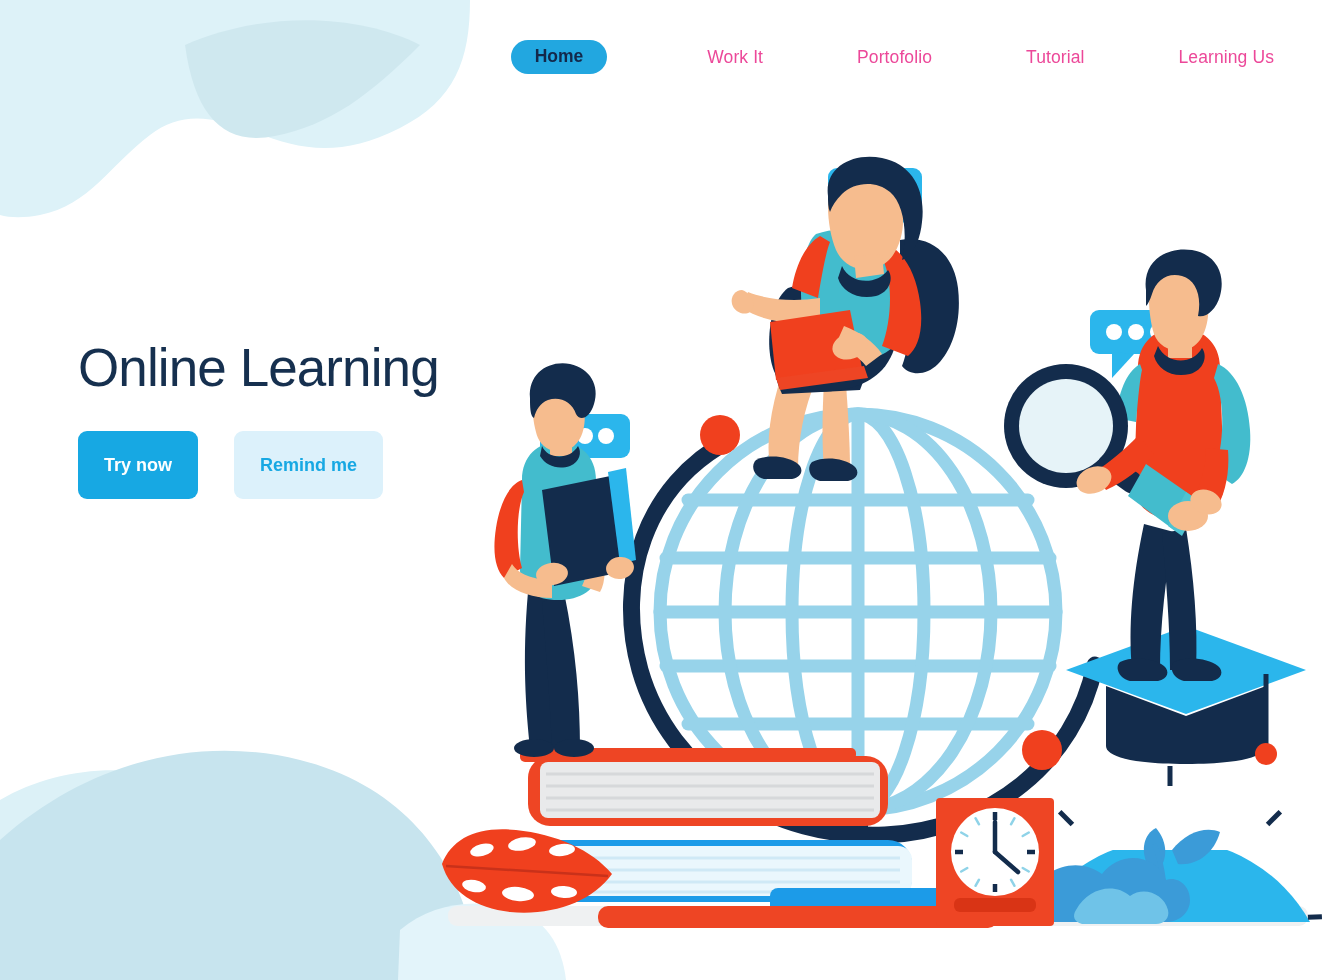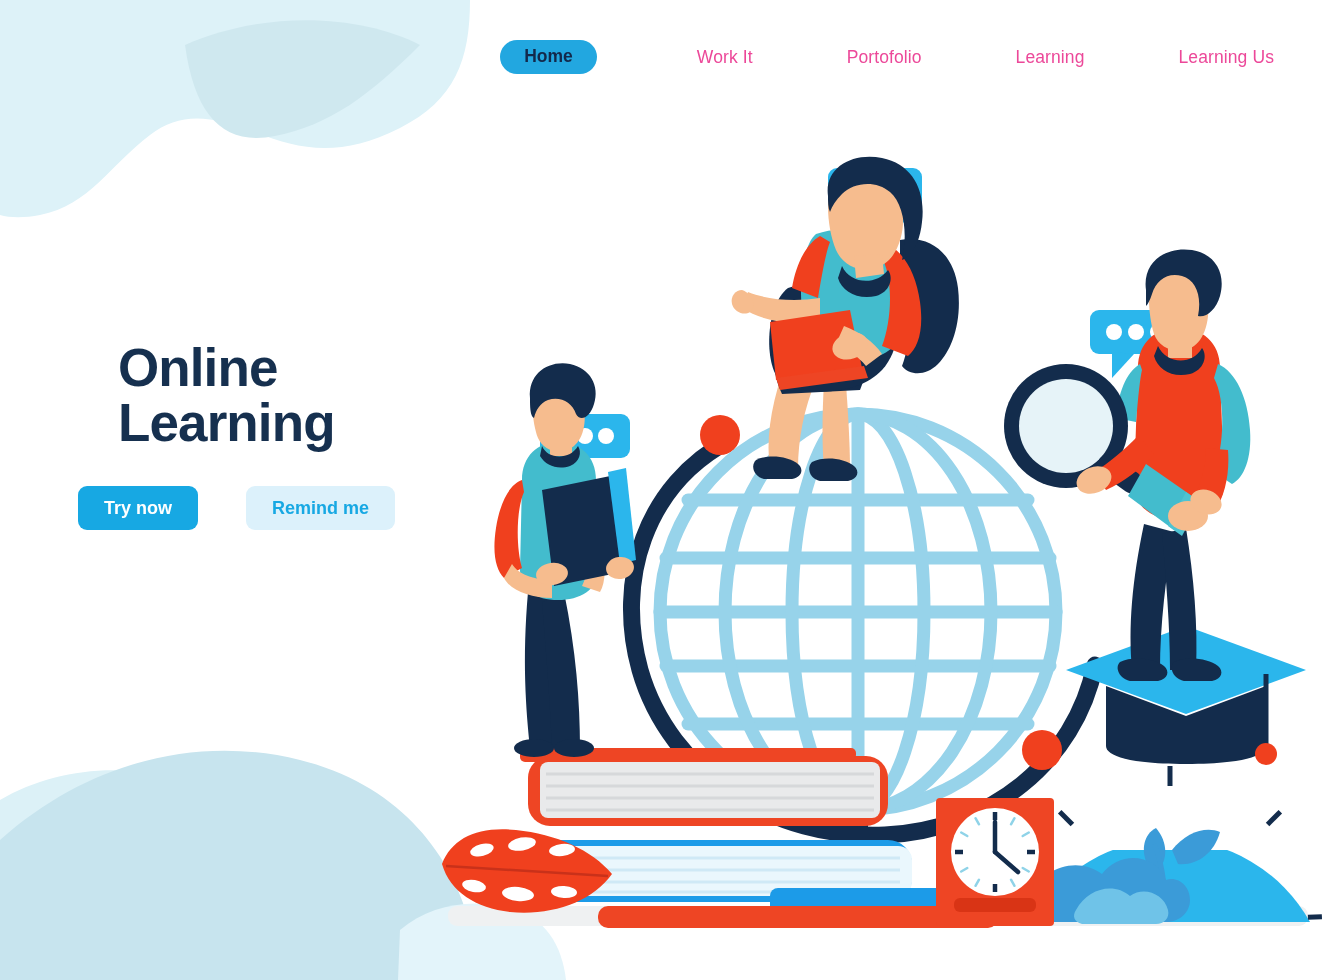--- a/index.html
+++ b/index.html
@@ -30,35 +30,35 @@
   .nav-gap-s { width:60px; }
   .nav-pill {
     background:#22A7E0; color:#13294B; font-weight:600;
     border-radius:999px; padding:7px 24px 8px 24px;
     font-size:17.5px; cursor:pointer; line-height:1.1;
   }
 
   
   .hero { position:absolute; left:78px; top:340px; width:420px; }
   .hero h1 {
-    font-size:53px; line-height:1.04; font-weight:700;
-    color:#16304F; letter-spacing:-0.9px; margin-bottom:16px;margin-left:40px;
+    font-size:53px; line-height:1.04; font-weight:400;
+    color:#16304F; letter-spacing:-0.9px; margin-bottom:16px;
   }
   .hero p {
     font-size:19.5px; line-height:1.42; color:#9AA3AA;
     font-weight:400; width:340px; letter-spacing:-0.1px;
   }
   .cta-row { margin-top:36px; display:flex; gap:36px; align-items:center; }
   .btn {
     border:none; cursor:pointer; font-family:inherit;
     font-size:18px; font-weight:700; border-radius:9px;
-    padding:13px 26px; line-height:1;
+    padding:25px 26px; line-height:1;
   }
   .btn-primary { background:#17A8E3; color:#ffffff; }
-  .btn-ghost { background:#DCF1FB; color:#17A8E3;margin-left:12px; }
+  .btn-ghost { background:#DCF1FB; color:#17A8E3; }
 
   
   .illus { position:absolute; left:430px; top:150px; width:900px; height:800px; }
   .illus svg { display:block; }
 </style>
 </head>
 <body>
 
 <div class="page">
 
@@ -88,21 +88,21 @@
              C545,917 562,945 566,980 L398,980 Z" fill="#E3F4FA"></path>
   </svg>
 
   <nav class="navbar">
     <div class="nav-pill">Home</div>
     <div class="nav-gap"></div>
     <div class="nav-item">Work It</div>
     <div class="nav-gap-s"></div>
     <div class="nav-item">Portofolio</div>
     <div class="nav-gap-s"></div>
-    <div class="nav-item">Learning</div>
+    <div class="nav-item">Tutorial</div>
     <div class="nav-gap-s"></div>
     <div class="nav-item">Learning Us</div>
   </nav>
 
   <section class="hero">
     <h1>Online Learning</h1>
     <div class="cta-row">
       <button class="btn btn-primary">Try now</button>
       <button class="btn btn-ghost">Remind me</button>
     </div>

